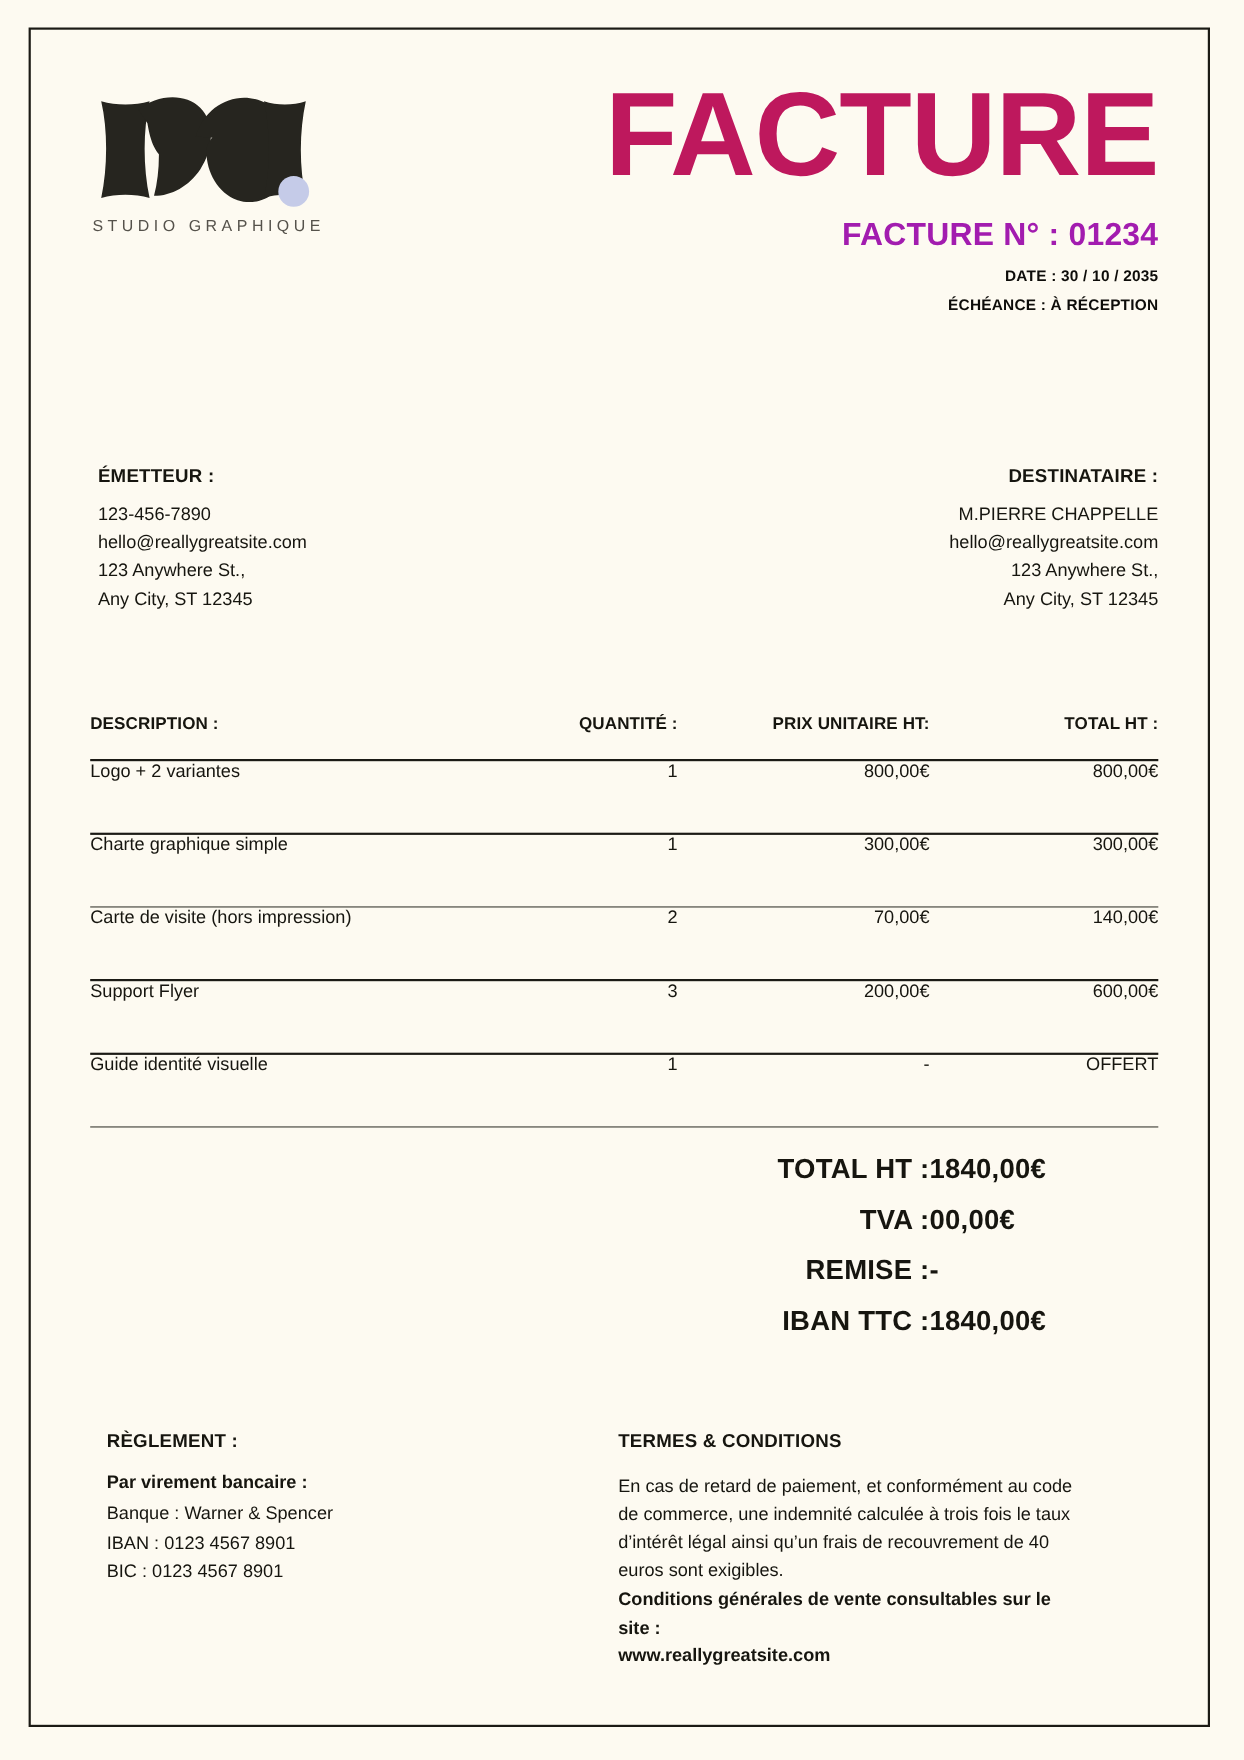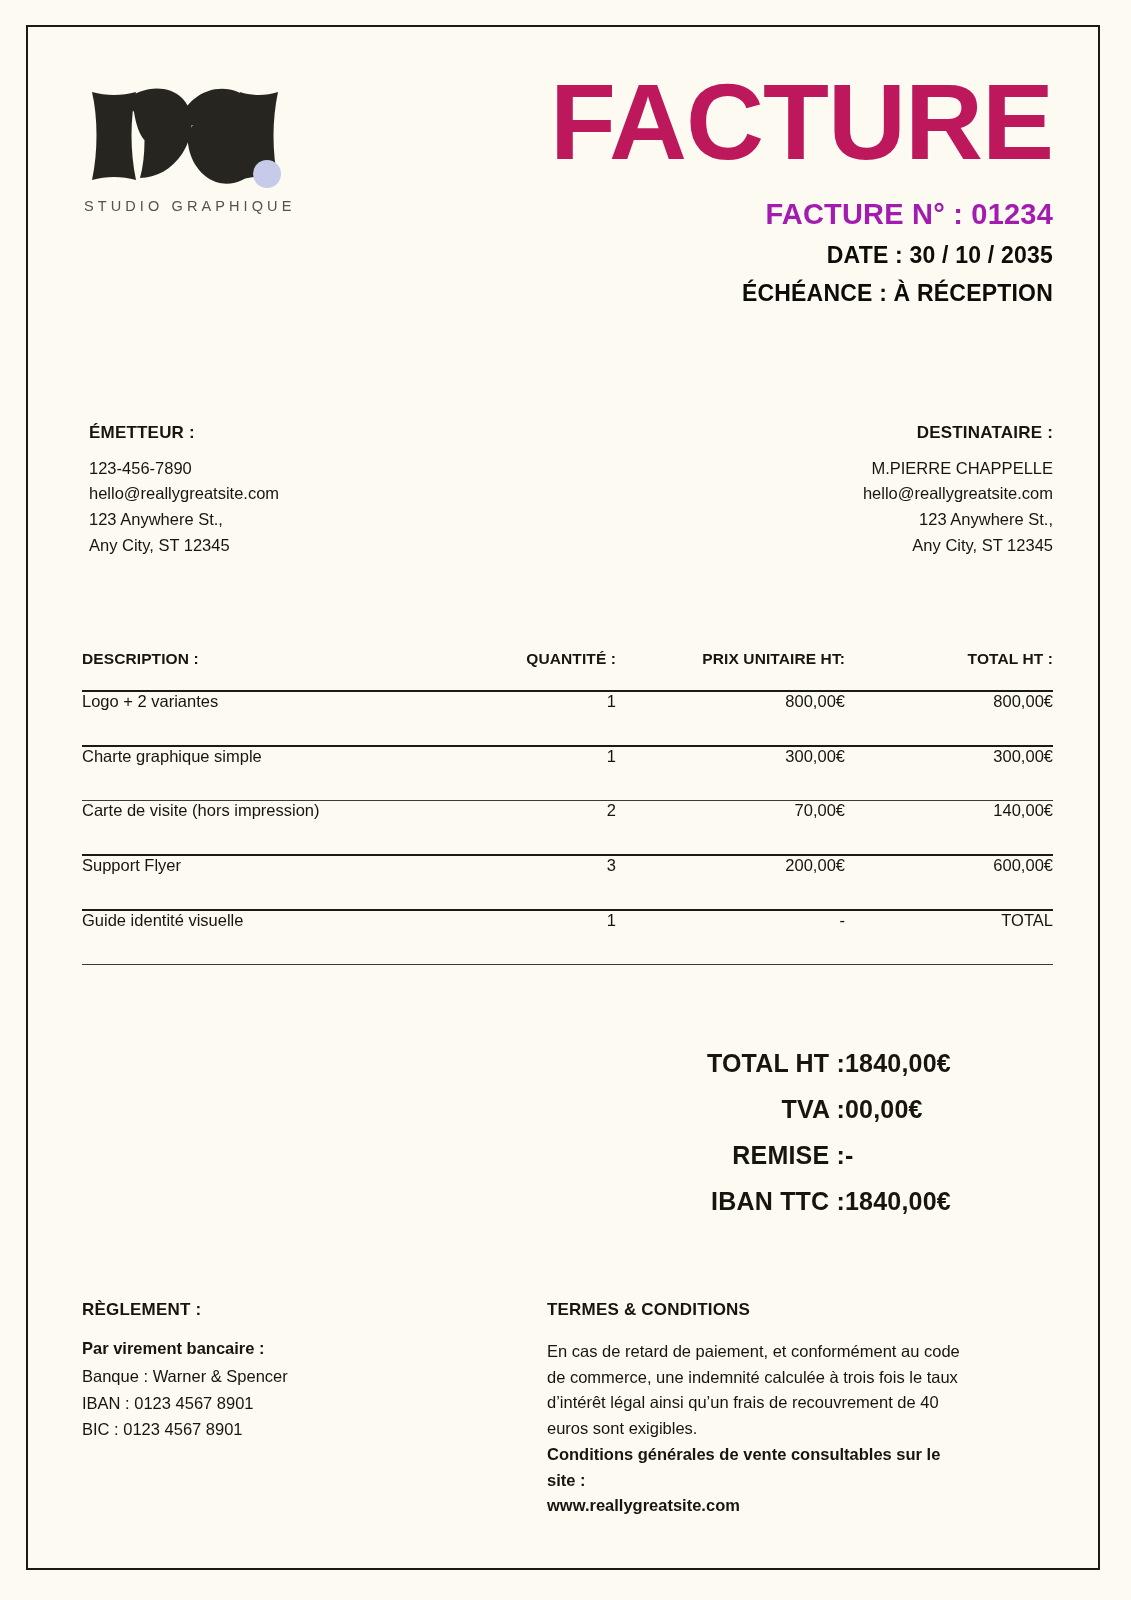--- a/index.html
+++ b/index.html
@@ -77,21 +77,21 @@
   }
   .invoice-no {
     margin-top: 27px;
     font-size: 29px;
     font-weight: 700;
     letter-spacing: 0.2px;
     color: #a21caf;
   }
   .meta-line {
     margin-top: 11px;
-    font-size: 23px;
+    font-size: 14px;
     font-weight: 700;
     letter-spacing: 0.2px;
     color: #0d0c09;
   }
 
   
   .parties {
     position: absolute;
     left: 89px;
     right: 78px;
@@ -120,21 +120,21 @@
     display: flex;
   }
   .t-head {
     font-size: 15.5px;
     font-weight: 700;
     letter-spacing: 0.1px;
     padding-bottom: 22px;
   }
   .t-body-row {
     font-size: 16.5px;
-    height: 53px;
+    height: 65px;
   }
   .c-desc { flex: 0 0 400px; text-align: left; }
   .c-qty  { flex: 1 1 auto;  text-align: right; padding-right: 4px;}
   .c-unit { flex: 0 0 225px; text-align: right; }
   .c-tot  { flex: 0 0 208px; text-align: right; }
 
   .rule-thick {
     height: 0;
     border-top: 2px solid #1b1a15;
   }
@@ -163,21 +163,21 @@
   .tot-value { width: 208px; text-align: left; }
 
   
   .footer {
     position: absolute;
     left: 82px;
     right: 78px;
     top: 1300px;
     display: flex;
   }
-  .pay-block { flex: 0 0 465px; }
+  .pay-block { flex: 0 0 465px; margin-left: 15px; }
   .terms-block { flex: 1 1 auto; }
 
   .sec-title {
     font-size: 17px;
     font-weight: 700;
     letter-spacing: 0.2px;
     margin-bottom: 19px;
   }
   .pay-sub {
     font-size: 16.5px;
@@ -297,21 +297,21 @@
       <div class="c-qty">3</div>
       <div class="c-unit">200,00€</div>
       <div class="c-tot">600,00€</div>
     </div>
     <div class="rule-thick"></div>
 
     <div class="t-row t-body-row">
       <div class="c-desc">Guide identité visuelle</div>
       <div class="c-qty">1</div>
       <div class="c-unit">-</div>
-      <div class="c-tot">TOTAL</div>
+      <div class="c-tot">OFFERT</div>
     </div>
     <div class="rule-thin"></div>
   </div>
 
   <div class="totals">
     <div class="tot-row">
       <div class="tot-label">TOTAL HT :</div>
       <div class="tot-value">1840,00€</div>
     </div>
     <div class="tot-row">

